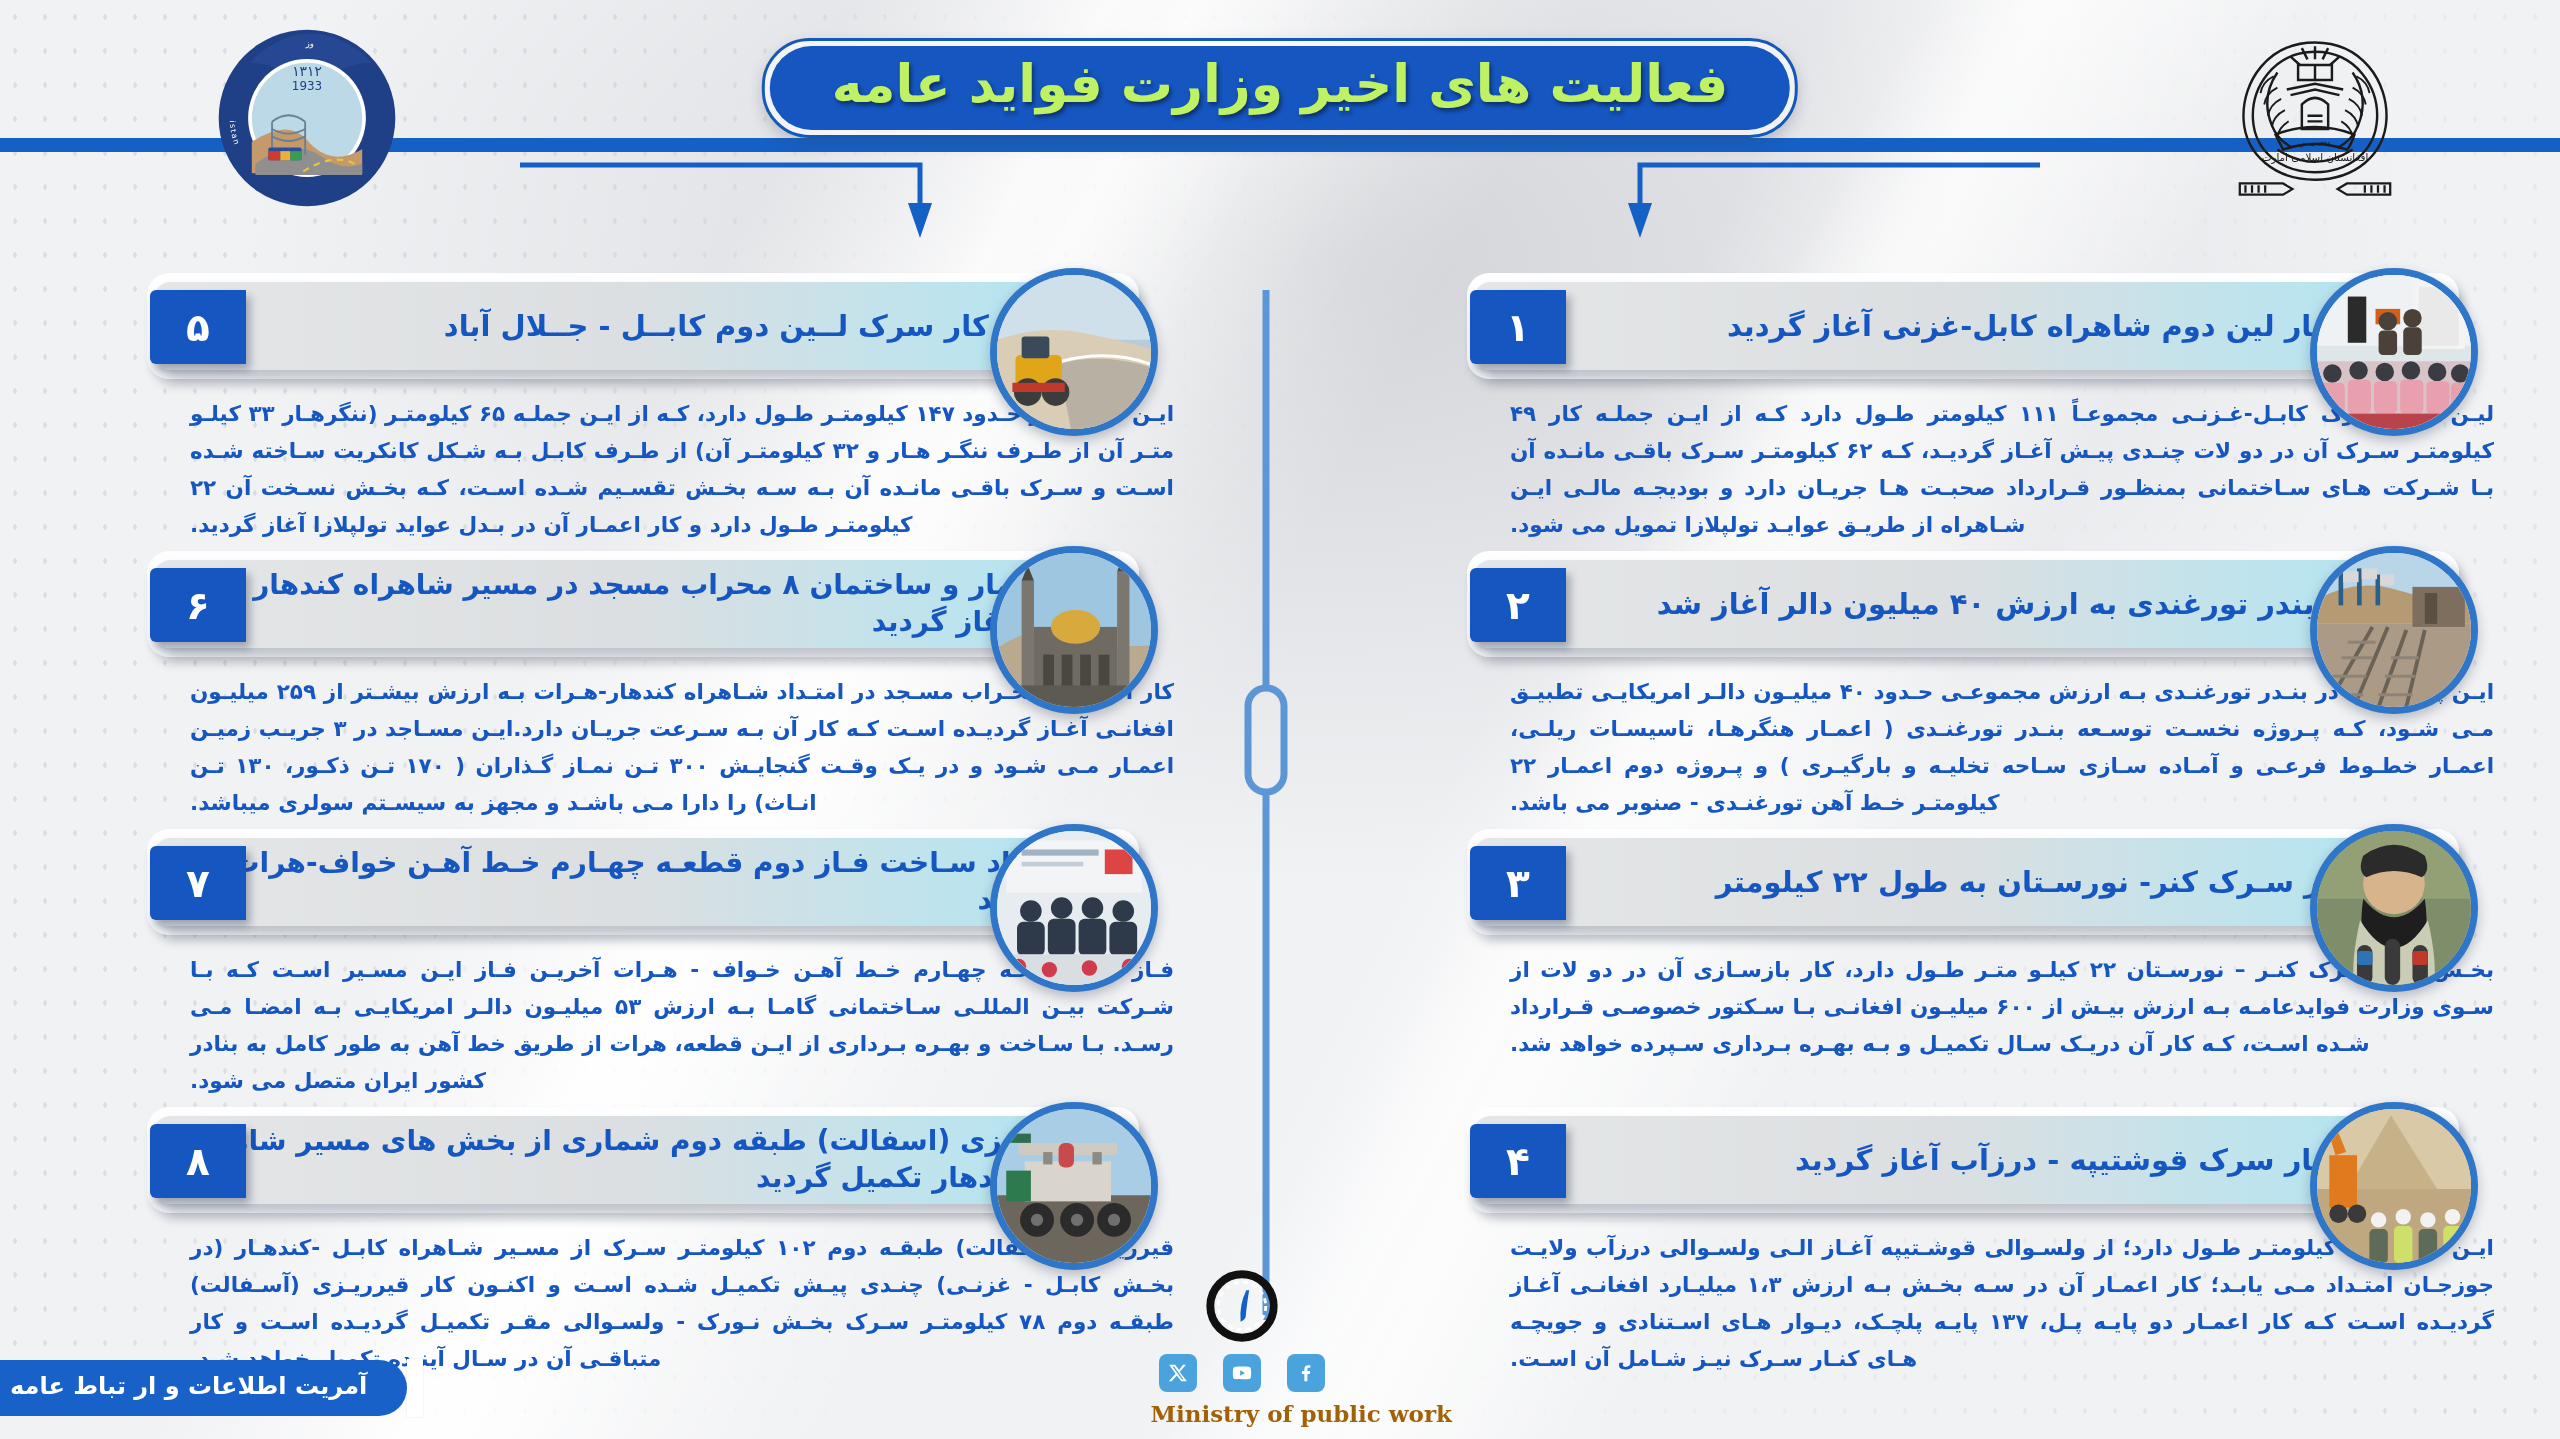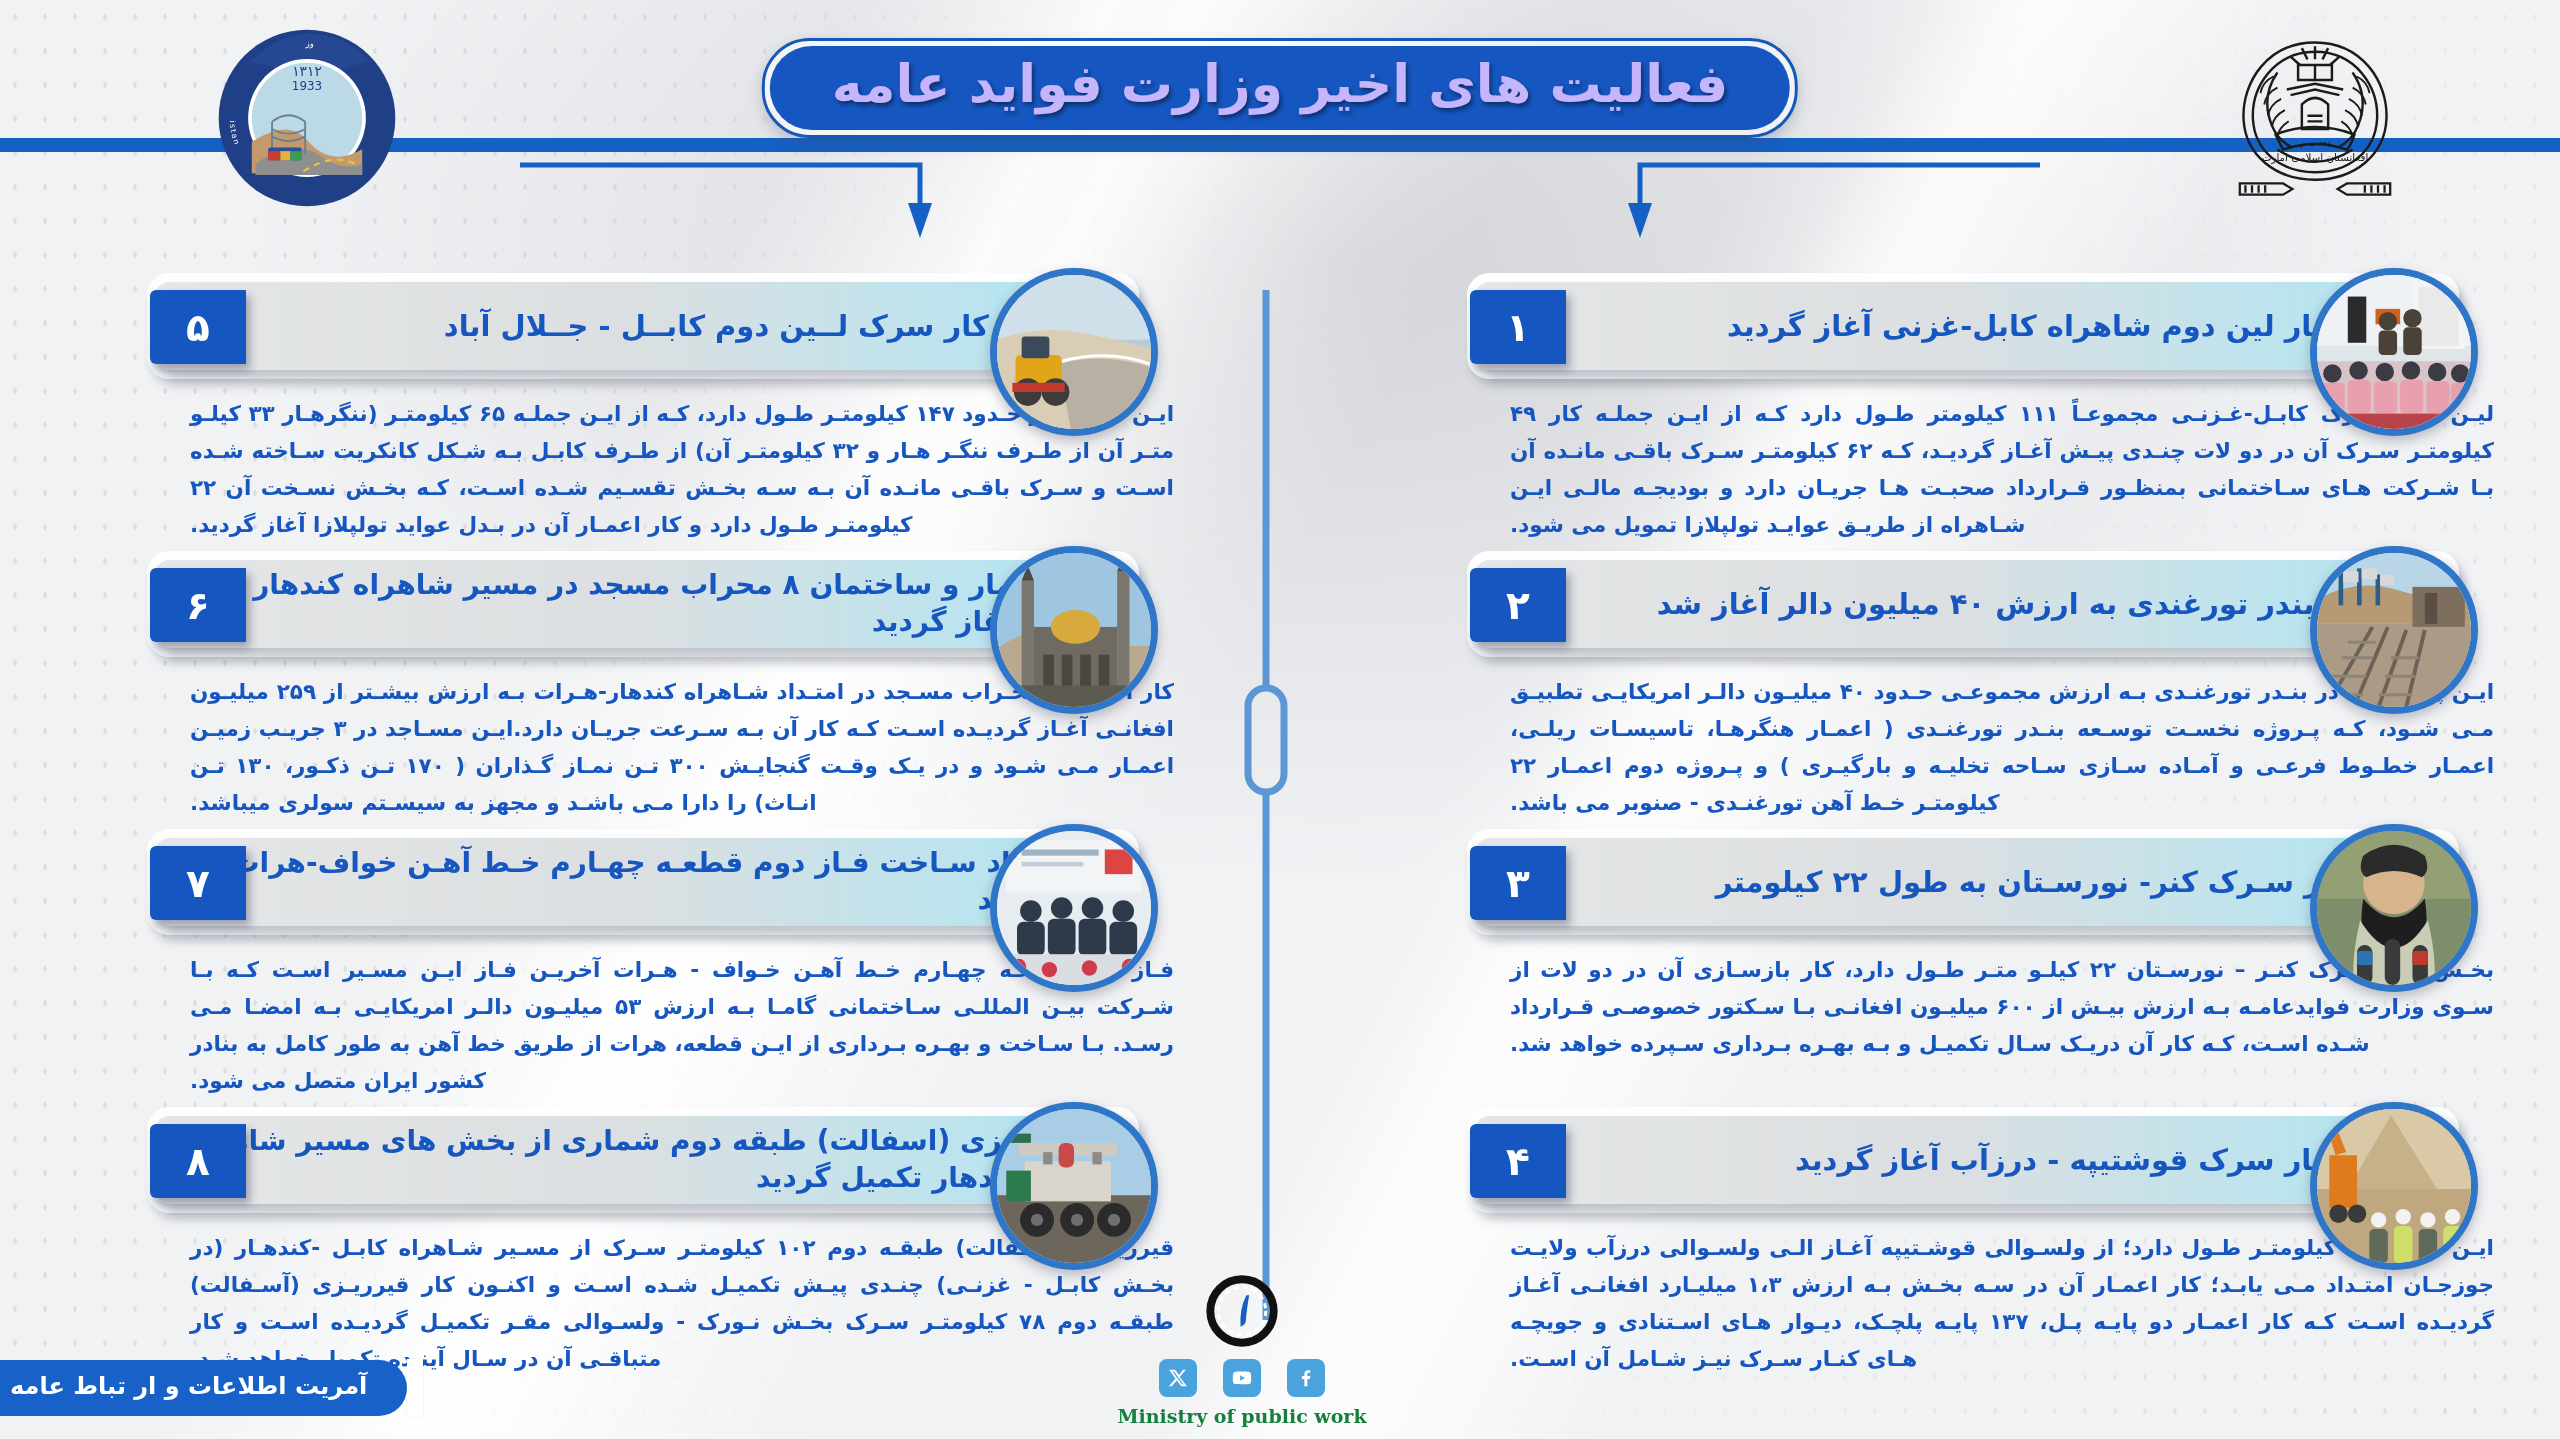--- a/index.html
+++ b/index.html
@@ -80,21 +80,21 @@
     border: 3px solid #1458b8;
     border-radius: 48px;
     padding: 5px;
     background: rgba(255,255,255,.55);
     box-shadow: 0 6px 14px rgba(60,70,90,.25);
   }
   .title-pill {
     background: #1556c0;
     border-radius: 42px;
     padding: 9px 62px 15px;
-    color: #c4b5fd;
+    color: #bef264;
     font-size: 52px;
     font-weight: 700;
     letter-spacing: 1px;
     white-space: nowrap;
     text-shadow: 2px 3px 4px rgba(0,0,0,.45);
     line-height: 1.15;
   }
 
   
   .logo-left  { position: absolute; left: 215px; top: 26px;  width: 184px; height: 184px; z-index: 9; }
@@ -239,23 +239,24 @@
   .socials { display: flex; gap: 26px; justify-content: center; margin-bottom: 8px; }
   .soc {
     width: 38px; height: 38px; border-radius: 8px;
     background: #4aa3dd;
     display: flex; align-items: center; justify-content: center;
     color: #fff; font-weight: 700;
   }
   .soc svg { width: 22px; height: 22px; fill: #fff; }
   .fc-name {
     font-family: "DejaVu Serif", "Liberation Serif", serif;
-    font-size: 19px;
-    color: #15803d;
+    font-size: 23px;
+    color: #a16207;
     font-weight: 700;
+    text-align: right;
   }
 </style>
 </head>
 <body>
 
 <div class="bg"></div>
 <div class="bg-dots"></div>
 <div class="bg-sheen"></div>
 
 <div class="topbar">

